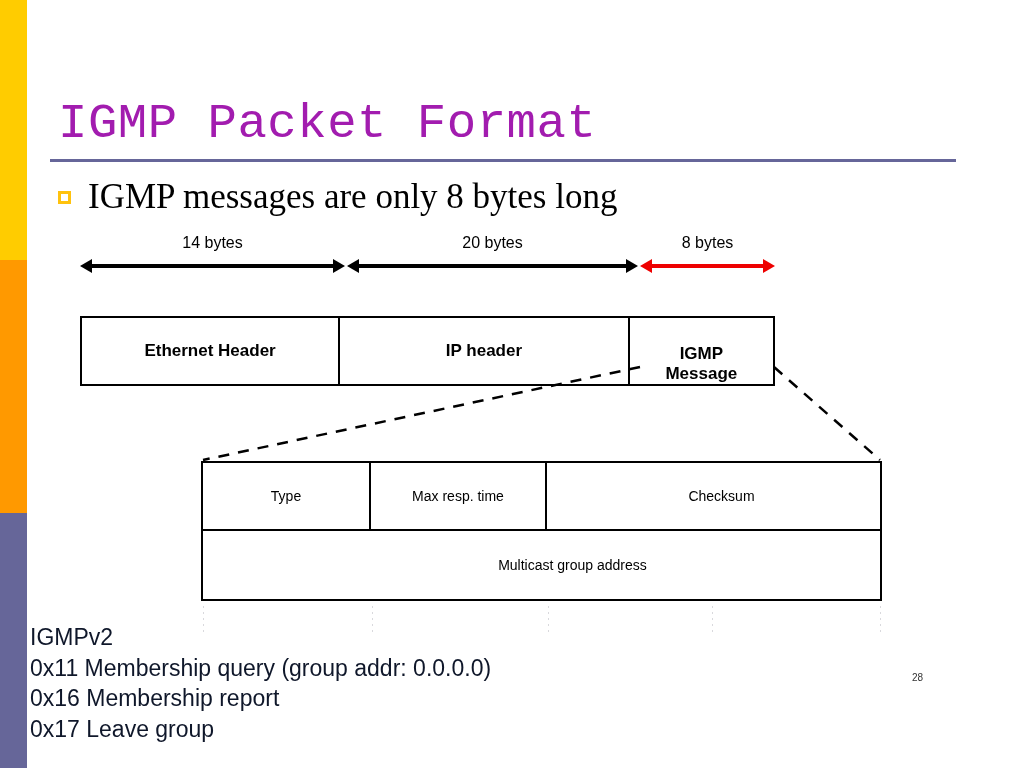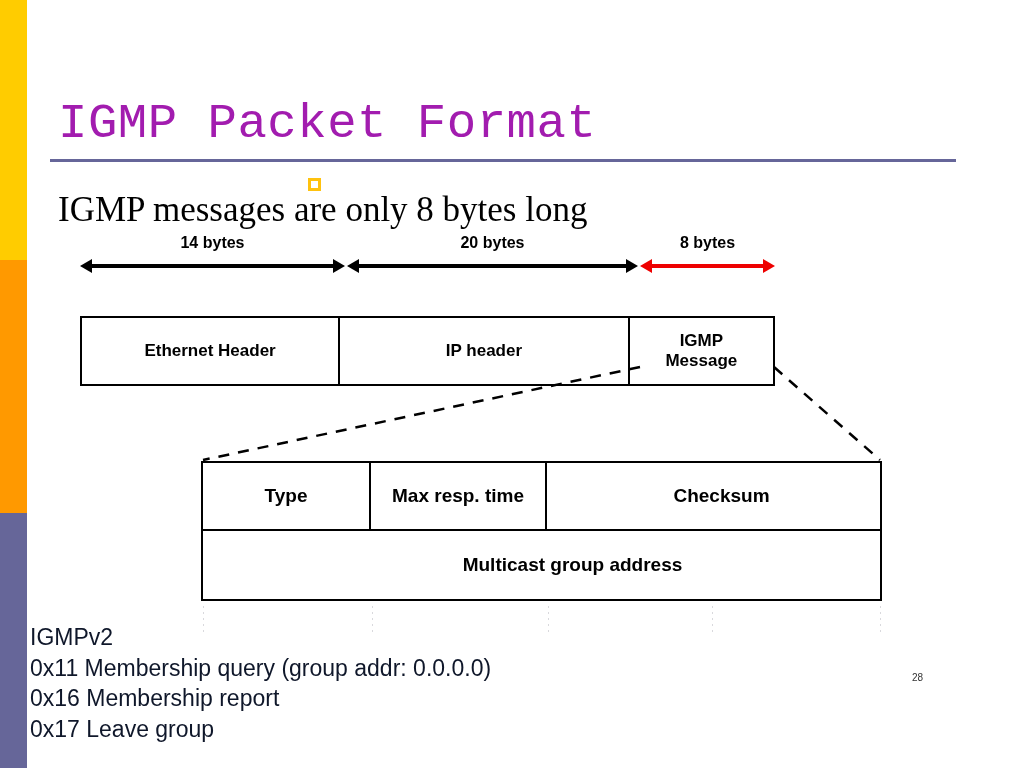--- a/index.html
+++ b/index.html
@@ -49,21 +49,20 @@
     background: #666699;
   }
 
   
   #bullet-row {
     position: absolute;
     left: 58px;
     top: 178px;
     display: flex;
     align-items: center;
-    flex-direction: column;
   }
   #bullet-marker {
     width: 13px;
     height: 13px;
     border: 3px solid #ffc20e;
     box-sizing: border-box;
     margin-right: 17px;
     flex: 0 0 auto;
   }
   #bullet-text {
@@ -72,21 +71,21 @@
     color: #000000;
     white-space: nowrap;
     line-height: 1.1;
   }
 
   
   .span-label {
     position: absolute;
     font-family: "Liberation Sans", sans-serif;
     font-size: 16px;
-    font-weight: 700;
+    font-weight: 400;
     color: #000000;
     text-align: center;
     white-space: nowrap;
   }
 
   
   .arrow {
     position: absolute;
     height: 14px;
   }
@@ -138,21 +137,21 @@
     font-family: "Liberation Sans", sans-serif;
     font-size: 17px;
     font-weight: bold;
     color: #000000;
     line-height: 1.18;
     border-right: 2px solid #000000;
   }
   .packet-cell:last-child { border-right: none; }
   #cell-ethernet { width: 263px; }
   #cell-ip       { width: 295px; }
-  #cell-igmp     { width: 146px; }
+  #cell-igmp     { width: 146px; align-items: flex-end; }
 
   
   #connectors {
     position: absolute;
     left: 0;
     top: 0;
     width: 1024px;
     height: 768px;
     pointer-events: none;
   }
@@ -179,22 +178,22 @@
     box-sizing: border-box;
     padding-left: 46px;
   }
   .field-cell {
     box-sizing: border-box;
     display: flex;
     align-items: center;
     justify-content: center;
     text-align: center;
     font-family: "Liberation Sans", sans-serif;
-    font-size: 19px;
-    font-weight: bold;
+    font-size: 14px;
+    font-weight: normal;
     color: #000000;
     border-right: 2px solid #000000;
   }
   .field-cell:last-child { border-right: none; margin-left: 16px; }
   #field-type     { width: 168px; }
   #field-maxresp  { width: 176px; }
   #field-checksum { flex: 1 1 auto; }
   #field-group    { width: 100%; }
 
   

